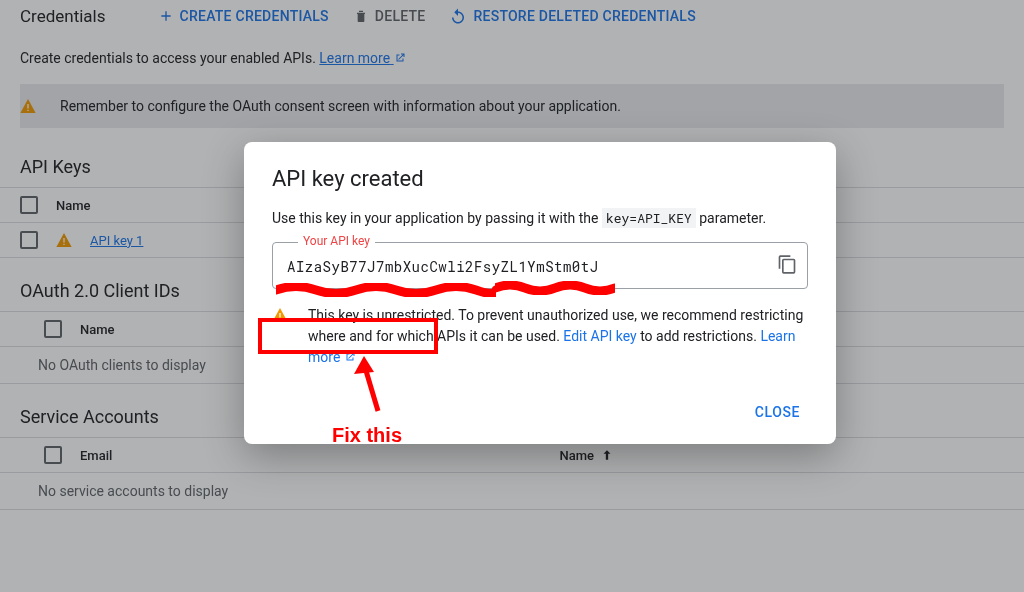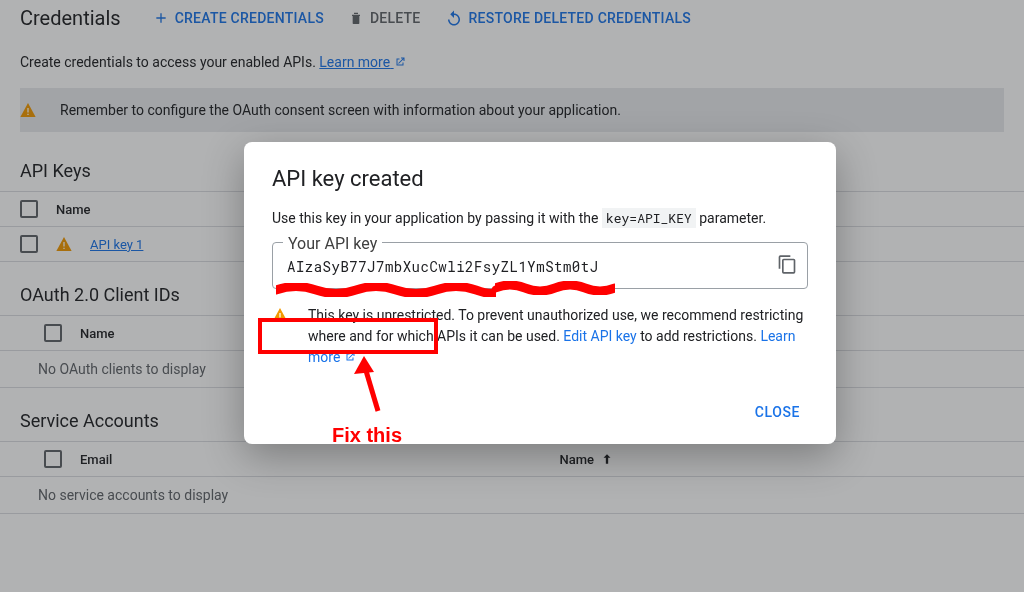--- a/index.html
+++ b/index.html
@@ -14,24 +14,24 @@
     position: relative;
   }
   .page { padding: 0; }
   .toolbar {
     display: flex;
     align-items: center;
     gap: 24px;
     padding: 6px 20px 14px 20px;
   }
   .page-title {
-    font-size: 20px;
+    font-size: 17px;
     font-weight: 400;
     color: #202124;
-    margin-right: 8px;
+    margin-right: 28px;
   }
   .tb-btn {
     display: inline-flex;
     align-items: center;
     gap: 6px;
     color: #1a73e8;
     font-weight: 500;
     font-size: 14px;
     letter-spacing: .25px;
     cursor: pointer;
@@ -124,25 +124,25 @@
   .key-field {
     position: relative;
     border: 1px solid #9aa0a6;
     border-radius: 4px;
     padding: 14px 48px 12px 14px;
     margin-bottom: 16px;
   }
   .key-field-label {
     position: absolute;
     top: -9px;
-    left: 10px;
+    left: 25px;
     background: #fff;
     padding: 0 5px;
-    font-size: 16px;
-    color: #404040;
+    font-size: 12px;
+    color: #ef4444;
   }
   .key-value {
     font-family: "Roboto Mono", monospace;
     font-size: 14px;
     letter-spacing: .5px;
     color: #202124;
     white-space: nowrap;
     overflow: hidden;
   }
   .copy-btn {

